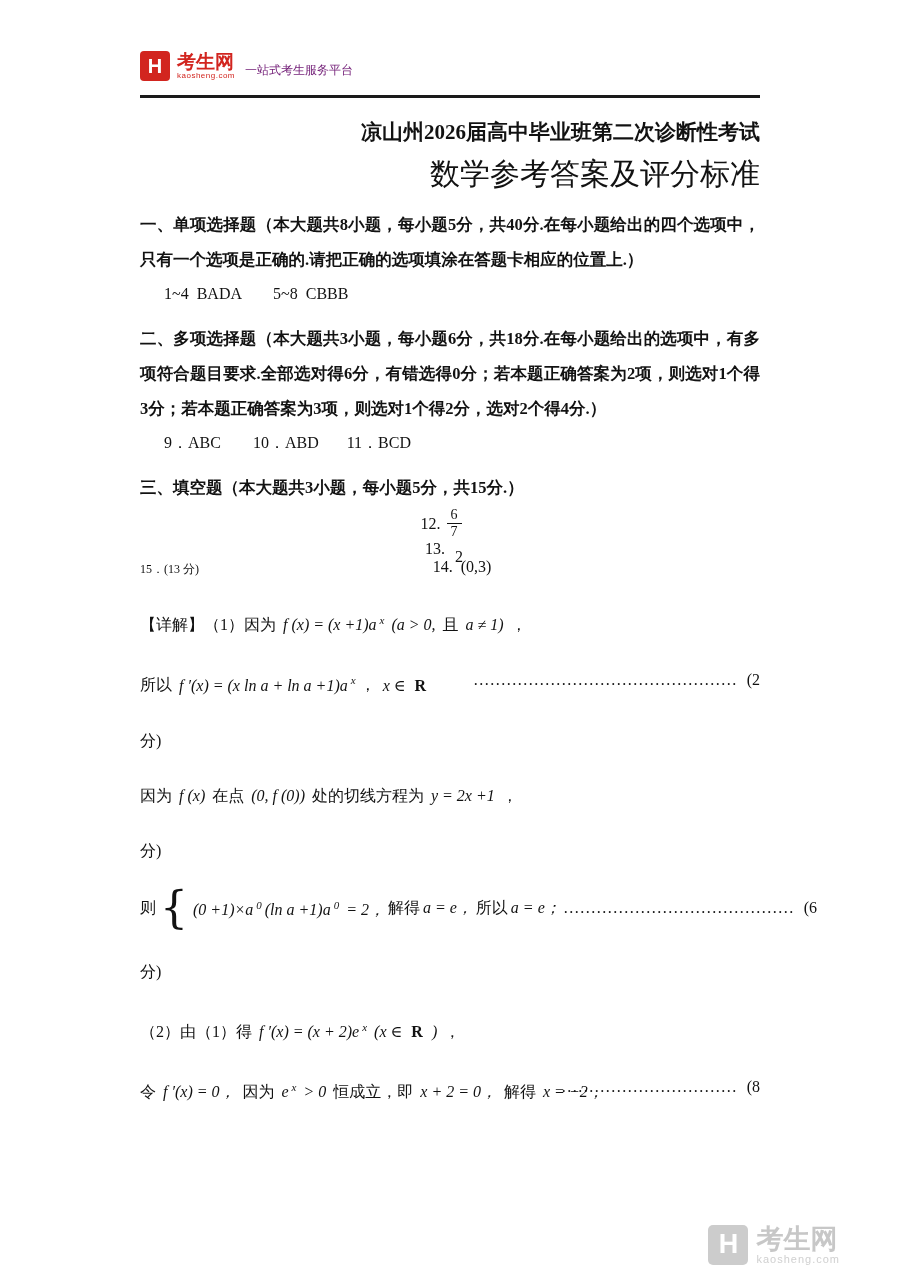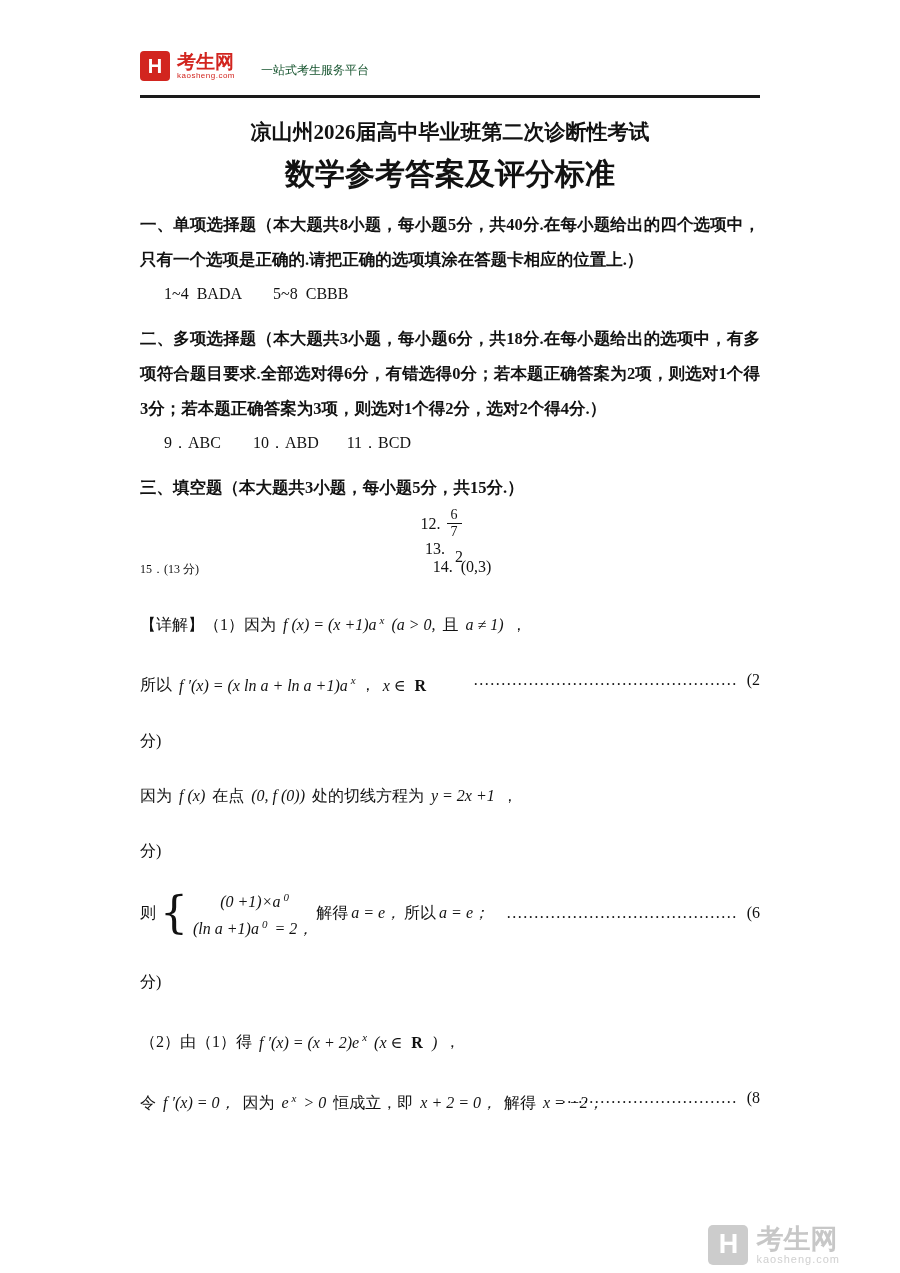--- a/index.html
+++ b/index.html
@@ -18,28 +18,28 @@
   }
   .logo-icon span {
     color:#ffffff; font-family:"Liberation Sans",sans-serif;
     font-weight:bold; font-size:20px; line-height:1;
   }
   .logo-col { margin-left:7px; display:flex; flex-direction:column; justify-content:center; }
   .logo-name { color:#d2251f; font-weight:bold; font-size:19px; line-height:1.05;
     font-family:"Liberation Sans",sans-serif; }
   .logo-domain { color:#d2251f; font-size:8px; letter-spacing:.5px;
     font-family:"Liberation Sans",sans-serif; }
-  .tagline { margin-left:26px; color:#14532d; font-size:12px; padding-top:8px;
+  .tagline { margin-left:10px; color:#701a75; font-size:12px; padding-top:8px;
     font-family:"Liberation Sans",sans-serif; }
   .rule { border-top:3px solid #1a1a1a; margin-top:9px; }
 
   
   .content { padding:0 140px; }
-  .title-exam { text-align:center; font-weight:bold; font-size:21px; margin-top:20px; }
-  .title-subject { text-align:center; font-weight:bold; font-size:30px; margin-top:8px; }
+  .title-exam { text-align:right; font-weight:bold; font-size:21px; margin-top:20px; }
+  .title-subject { text-align:right; font-weight:normal; font-size:30px; margin-top:8px; }
 
   
   .sec-heading { font-weight:bold; font-size:16.5px; line-height:35px;
     text-align:justify; margin-top:12px; }
   .answers { font-size:16px; line-height:30px; padding-left:24px;
     white-space:pre; margin-top:2px; }
   .blank-row { display:flex; align-items:center; height:44px; padding-left:24px;
     font-size:16px; margin-top:2px;flex-direction:column; }
   .blank-group { display:inline-flex; align-items:center; }
   .blank-group.g12 { margin-right:42px; }
@@ -59,21 +59,21 @@
   .sline .m { font-style:italic; margin:0 3px; }
   .sline sup { font-size:11px; font-style:italic; }
   .bR { font-weight:bold; font-style:normal; margin:0 2px; }
   .leader { position:absolute; right:0; top:0; }
   .dots { letter-spacing:1.5px; color:#121212; }
   .mark { margin-left:5px; }
 
   .sline.flexline { display:flex; align-items:center; margin-top:22px; }
   .brace { font-size:44px; line-height:1; font-weight:400; margin:0 2px 0 4px;
     font-family:"DejaVu Serif",serif; }
-  .rows { display:inline-flex; flex-direction:column;align-items:center; }
+  .rows { display:inline-flex; flex-direction:row; }
   .row { line-height:22px; }
   .flexline .leader { position:static; margin-left:auto; }
 
   
   .wm { position:absolute; right:60px; bottom:8px; display:flex; align-items:center; }
   .wm-icon { width:40px; height:40px; background:#cccccc; border-radius:5px;
     display:flex; align-items:center; justify-content:center; margin-right:8px; }
   .wm-icon span { color:#ffffff; font-weight:bold; font-size:27px;
     font-family:"Liberation Sans",sans-serif; }
   .wm-name { font-size:27px; font-weight:bold; color:#c7c7c7; line-height:1.05;

